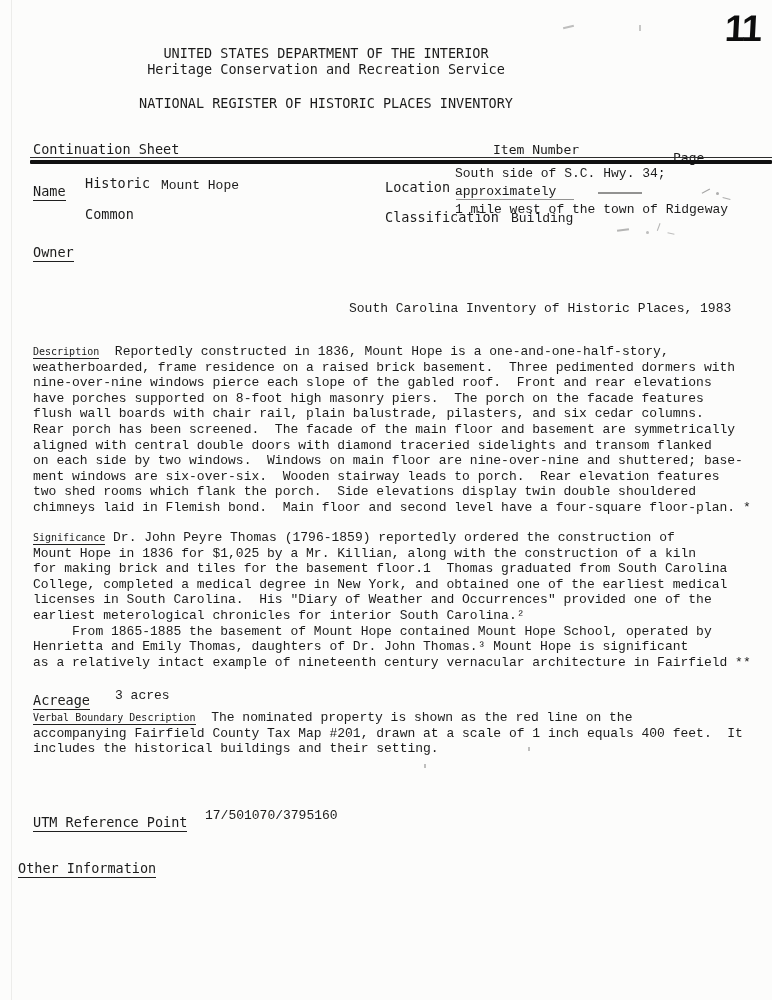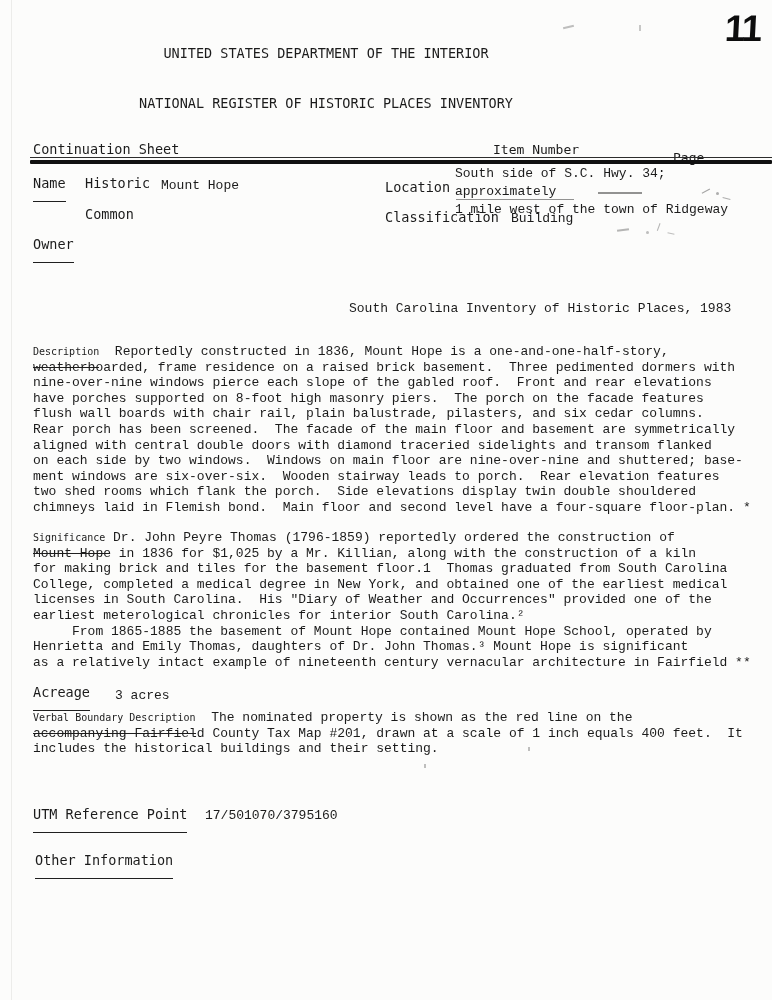--- a/index.html
+++ b/index.html
@@ -6,21 +6,21 @@
   .page{
     position:relative;
     width:772px;height:1000px;
     background:#fcfcfb;
     color:#1b1b1b;
     overflow:hidden;
   }
   .abs{position:absolute;}
   .lab{font-family:"DejaVu Sans Mono",monospace;font-size:13.5px;}
   .typ{font-family:"Liberation Mono","DejaVu Sans Mono",monospace;font-size:13px;}
-  .u{border-bottom:1.6px solid #1f1f1f;padding-bottom:10px;}
+  .u{border-bottom:1.6px solid #1f1f1f;padding-bottom:1px;margin-top:8px;}
   .pre{white-space:pre-wrap;}
   .para{line-height:15.6px;}
   .para .lab{font-size:10px;}
   .center{left:0;width:652px;text-align:center;line-height:16px;}
   .page-num{
     font-family:"Liberation Sans",sans-serif;
     font-weight:700;font-size:37px;letter-spacing:-2px;
     transform:skewX(-3deg);color:#0d0d0d;line-height:1;
   }
   .rule-thin{height:1.2px;background:#2c2c2c;}
@@ -36,20 +36,21 @@
 <div class="page">
   <div class="edge"></div>
 
   <div class="abs page-num" style="left:725px;top:10px;">11</div>
 
   <div class="mark" style="left:563px;top:26px;width:11px;height:2px;background:#8a8a8a;transform:rotate(-14deg);"></div>
   <div class="mark" style="left:639px;top:25px;width:2px;height:6px;background:#9a9a9a;"></div>
 
   <div class="abs center lab" style="top:45px;">
     <div>UNITED STATES DEPARTMENT OF THE INTERIOR</div>
+    <div>Heritage Conservation and Recreation Service</div>
   </div>
   <div class="abs center lab" style="top:95px;">
     <div>NATIONAL REGISTER OF HISTORIC PLACES INVENTORY</div>
   </div>
 
   <div class="abs lab" style="left:33px;top:141px;">Continuation Sheet</div>
   <div class="abs lab" style="left:493px;top:142px;font-size:13px;">Item Number</div>
   <div class="abs lab" style="left:673px;top:142px;font-size:13px;margin-top:8px;">Page</div>
   <div class="abs rule-thin" style="left:30px;right:0;top:157px;"></div>
   <div class="abs rule-thick" style="left:30px;right:0;top:160px;"></div>
@@ -108,14 +109,14 @@
 
   <div class="abs typ para" style="left:33px;top:710px;width:736px;"><span class="lab u">Verbal Boundary Description</span><span class="pre">  The nominated property is shown as the red line on the
 accompanying Fairfield County Tax Map #201, drawn at a scale of 1 inch equals 400 feet.  It
 includes the historical buildings and their setting.</span></div>
   <div class="mark" style="left:528px;top:747px;width:2px;height:4px;background:#8a8a8a;"></div>
   <div class="mark" style="left:424px;top:764px;width:2px;height:4px;background:#8a8a8a;"></div>
 
   <div class="abs lab u" style="left:33px;top:806px;">UTM Reference Point</div>
   <div class="abs typ" style="left:205px;top:808px;">17/501070/3795160</div>
 
-  <div class="abs lab u" style="left:35px;top:852px;">Other Information</div>
+  <div class="abs lab u" style="left:18px;top:852px;">Other Information</div>
 </div>
 
 </body></html>

